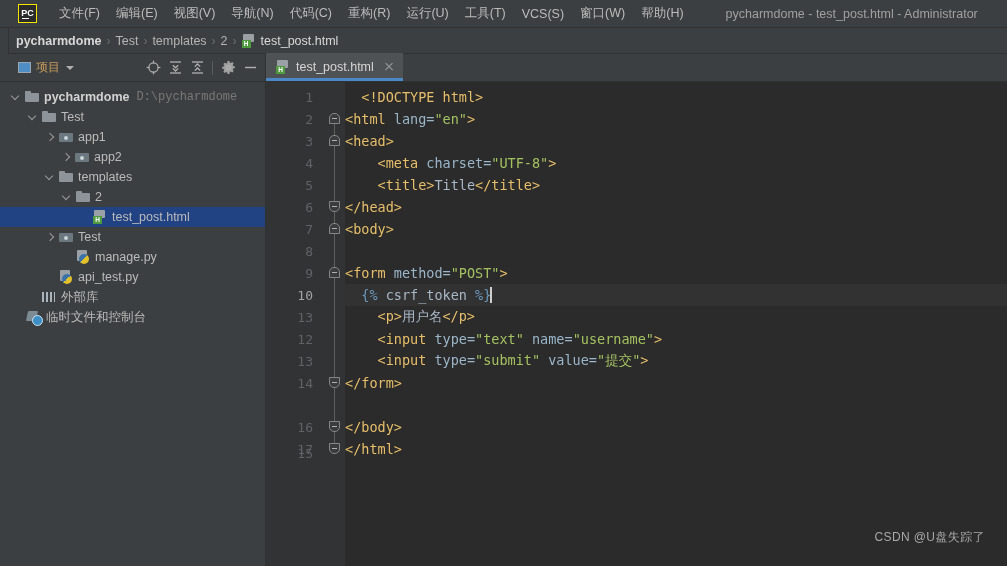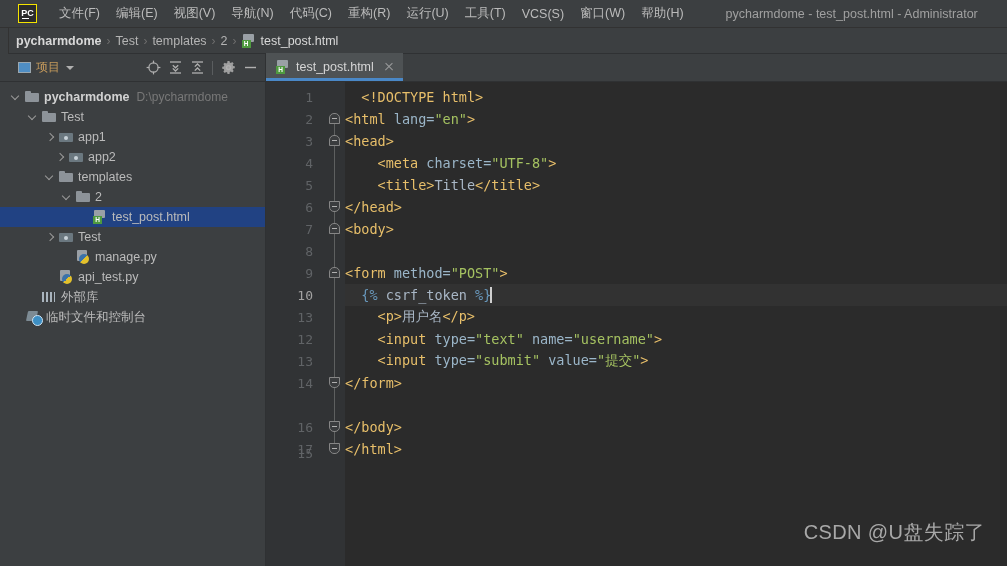--- a/index.html
+++ b/index.html
@@ -144,21 +144,21 @@
     content: ""; position: absolute; left: 0px; top: 1px; width: 10px; height: 10px;
     background: #7d8b94; transform: skewX(-12deg); border-radius: 1px;
   }
   .ico.scratch::after {
     content: ""; position: absolute; left: 5px; top: 5px; width: 9px; height: 9px;
     background: #3d8fc4; border-radius: 50%; border: 1.3px solid #cfe3f2;
   }
 
   .tlabel { color: #bbbbbb; }
   .tlabel.bold { font-weight: bold; color: #d2d2d2; }
-  .tpath { color: #787878; margin-left: 7px; font-size: 12px; }
+  .tpath { color: #787878; margin-left: 7px; font-size: 12px; font-family: Liberation Mono, monospace; }
 
   
   .editor-area {
     position: absolute; left: 266px; top: 54px; width: 741px; height: 512px;
     background: #2b2b2b;
   }
   .tabrow {
     height: 28px; background: #3c3f41; display: flex; align-items: flex-end;
     border-bottom: 1px solid #2f3133;
   }
@@ -240,21 +240,21 @@
 
   
   .caret {
     display: inline-block; width: 1.5px; height: 16px; background: #cfcfcf;
     vertical-align: -3px; margin-left: -1px;
   }
 
   
   .watermark {
     position: absolute; right: 22px; bottom: 20px;
-    font-size: 20px; color: #a8a8a8; letter-spacing: .4px;
+    font-size: 12px; color: #a8a8a8; letter-spacing: .4px;
     font-family: "Liberation Sans", "DejaVu Sans", sans-serif;
   }
 
   
   .left-strip {
     position: absolute; left: 0; top: 28px; width: 9px; height: 538px;
     background: #3c3f41; border-right: 1px solid #323232;
   }
 </style>
 </head>
@@ -354,21 +354,21 @@
         <div class="tnode" style="padding-left: 29px;">
           <span class="arrow down"></span>
           <span class="ico folder"></span>
           <span class="tlabel">Test</span>
         </div>
         <div class="tnode" style="padding-left: 46px;">
           <span class="arrow right"></span>
           <span class="ico modfolder"></span>
           <span class="tlabel">app1</span>
         </div>
-        <div class="tnode" style="padding-left: 56px;">
+        <div class="tnode" style="padding-left: 34px; margin-left: 28px;">
           <span class="arrow right"></span>
           <span class="ico modfolder"></span>
           <span class="tlabel">app2</span>
         </div>
         <div class="tnode" style="padding-left: 46px;">
           <span class="arrow down"></span>
           <span class="ico folder"></span>
           <span class="tlabel">templates</span>
         </div>
         <div class="tnode" style="padding-left: 63px;">

